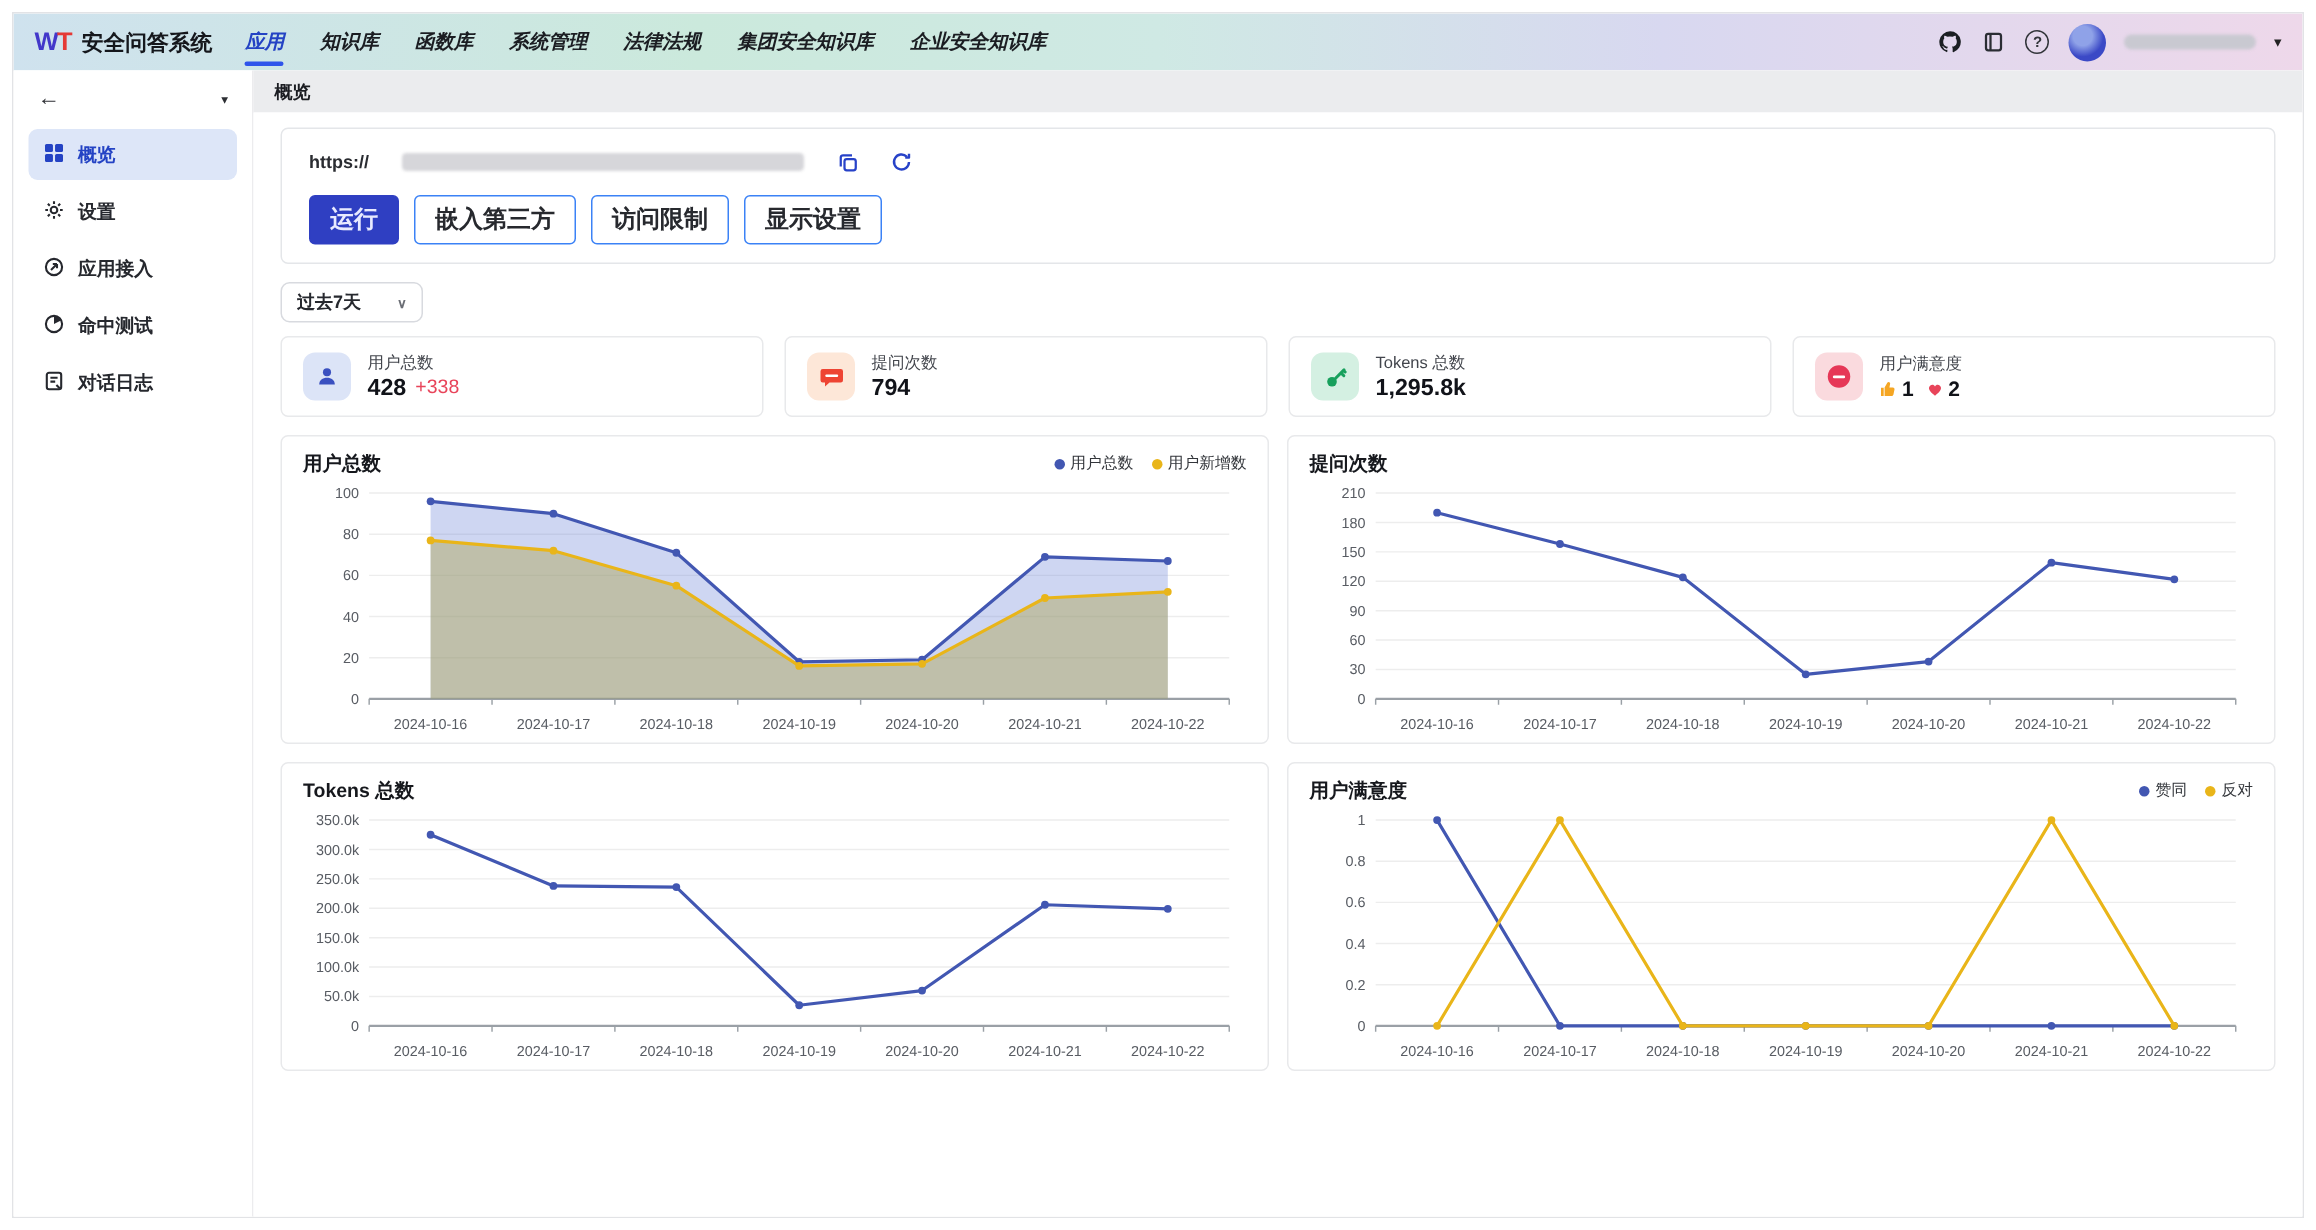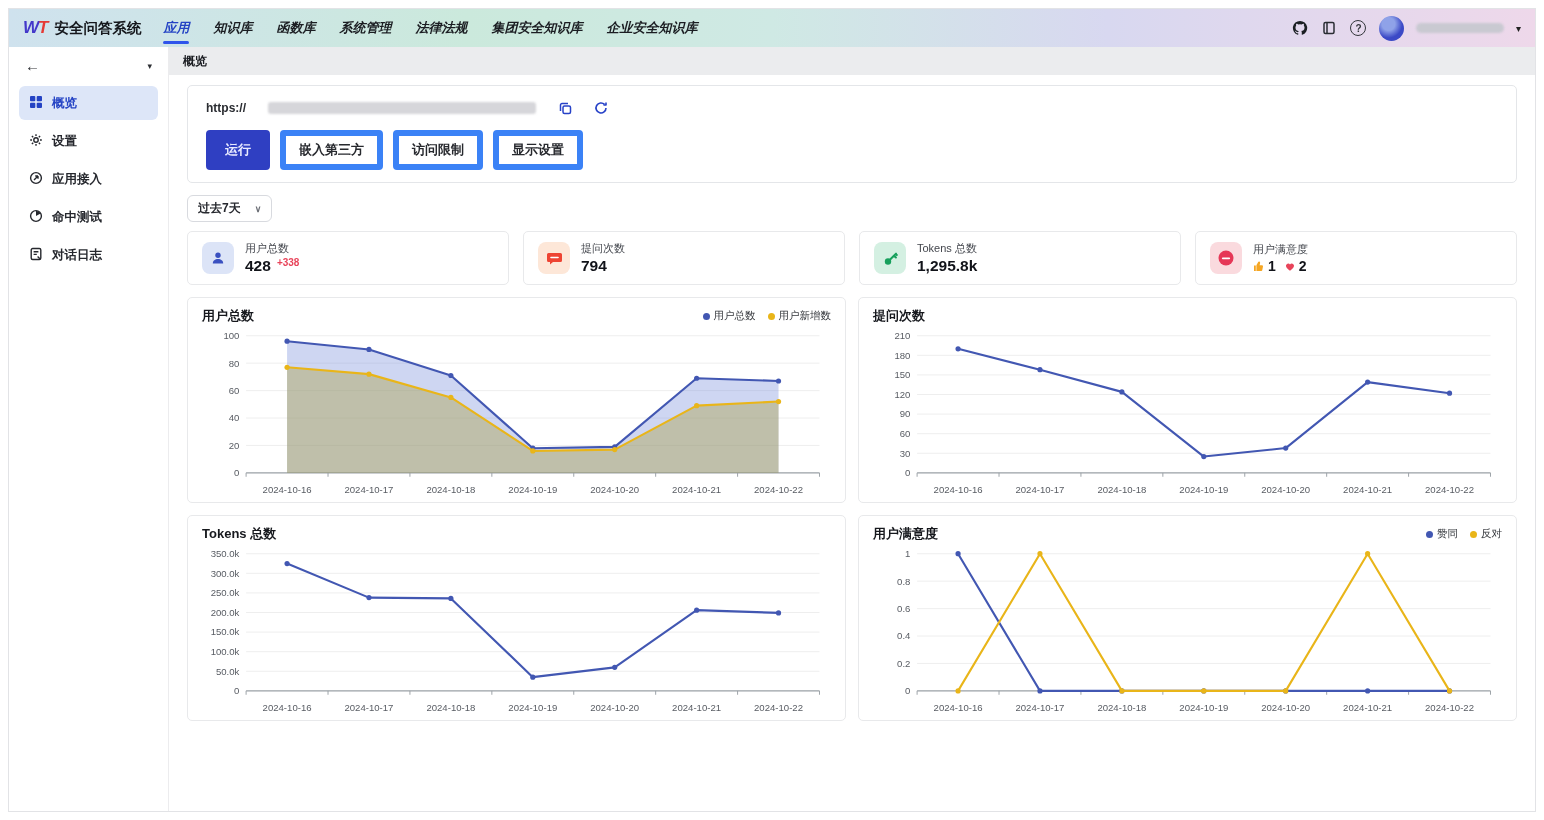--- a/index.html
+++ b/index.html
@@ -2,21 +2,21 @@
 <html><head>
 <meta charset="utf-8">
 <style>
   * { margin:0; padding:0; box-sizing:border-box; }
   html,body { width:1544px; height:820px; background:#fff; font-family:"Liberation Sans", sans-serif; }
   .app { position:absolute; left:8px; top:8px; width:1528px; height:804px; border:1px solid #e2e3e6; overflow:hidden; background:#fff; }
 
   
   .navbar { height:38px; display:flex; align-items:center; padding:0 14px;
     background:linear-gradient(90deg,#cfe2ee 0%,#cbe9dc 30%,#cfe9e4 50%,#d8d8f0 72%,#eed8ea 100%); }
-  .logo { font-size:17px; font-weight:bold; font-style:italic; letter-spacing:-1px; cursor:pointer; }
+  .logo { font-size:17px; font-weight:bold; letter-spacing:-1px; cursor:pointer; }
   .logo .w { color:#4338ca; } .logo .t { color:#e53935; }
   .brand { font-size:14.5px; font-weight:bold; color:#15171c; margin-left:7px; cursor:pointer; }
   .nav-items { display:flex; align-items:center; margin-left:22px; gap:24px; height:100%; }
   .nav-item { font-size:13px; font-weight:bold; color:#1b1d22; cursor:pointer; position:relative; height:100%; display:flex; align-items:center;font-style:italic; }
   .nav-item.active { color:#2443c4; }
   .nav-item.active::after { content:""; position:absolute; left:50%; transform:translateX(-50%); bottom:3px; width:26px; height:3px; border-radius:2px; background:#2f54eb; }
   .nav-right { margin-left:auto; display:flex; align-items:center; gap:12px; }
   .nav-icon { width:17px; height:17px; display:flex; align-items:center; justify-content:center; cursor:pointer; color:#24292e; }
   .help-circle { width:16px; height:16px; border:1.4px solid #33363b; border-radius:50%; font-size:10px; font-weight:bold; color:#33363b; display:flex; align-items:center; justify-content:center; }
   .avatar { width:25px; height:25px; border-radius:50%; background:radial-gradient(circle at 38% 32%, #8fa2e8 0 28%, #3b49c6 60%); cursor:pointer; }
@@ -49,41 +49,41 @@
   .info-cols { display:flex; }
   .col-left { width:52%; } .col-right { width:48%; }
   .field-label { font-size:12px; color:#43464d; display:flex; align-items:center; gap:8px; height:18px; }
   .toggle { width:34px; height:17px; border-radius:9px; background:#2742c8; position:relative; cursor:pointer; flex-shrink:0; }
   .toggle::after { content:""; position:absolute; right:2px; top:2px; width:13px; height:13px; border-radius:50%; background:#fff; }
   .url-row { display:flex; align-items:center; gap:22px; height:20px; margin-top:2px; }
   .url-prefix { font-size:12px; font-weight:bold; color:#2a2c31; }
   .url-blur { width:268px; height:12px; border-radius:3px; background:#d6d6da; filter:blur(1.2px); }
   .mini-icon { width:14px; height:14px; color:#2742c8; cursor:pointer; display:flex; align-items:center; justify-content:center; }
   .btn-row { display:flex; align-items:center; gap:10px; margin-top:12px; }
-  .btn { font-size:13px; border-radius:4px; padding:5px 13px; cursor:pointer; border:6px solid #3b82f6; background:#fff; color:#27292e; font-weight:bold; }
+  .btn { font-size:16px; border-radius:4px; padding:5px 13px; cursor:pointer; border:1px solid #3b82f6; background:#fff; color:#27292e; font-weight:bold; }
   .btn.primary { background:#2f3fc2; border-color:#2f3fc2; color:#e8eaff; }
   .api-line1 { display:flex; align-items:center; gap:6px; margin-top:3px; height:15px; }
   .redact-gray { width:72px; height:12px; background:#9d9ea6; border-radius:2px; filter:blur(1.2px); }
   .redact-purple { width:255px; height:12px; background:#7d6fd6; opacity:.75; border-radius:2px; filter:blur(1.5px); }
   .api-line2 { display:flex; align-items:center; gap:5px; margin-top:4px; }
   .redact-pink { width:615px; height:20px; background:#f0486e; border-radius:10px; display:flex; align-items:center; padding:0 10px; }
   .redact-inner { width:100%; height:10px; background:#bfaeb4; border-radius:3px; filter:blur(1.5px); }
   .api-key-btn { margin-top:9px; display:inline-block; }
 
   
   .stats-sec { margin-top:12px; }
-  .range-select { display:inline-flex; align-items:center; gap:14px; border:1px solid #d8dadf; border-radius:6px; padding:4px 10px; font-size:12px; font-weight:bold; color:#26282e; cursor:pointer; margin-bottom:9px; }
+  .range-select { display:inline-flex; align-items:center; gap:24px; border:1px solid #d8dadf; border-radius:6px; padding:4px 10px; font-size:12px; font-weight:bold; color:#26282e; cursor:pointer; margin-bottom:9px; }
   .range-caret { font-size:9px; color:#6b6e75; }
   .cards { display:grid; grid-template-columns:repeat(4,1fr); gap:14px; }
   .stat-card { border:1px solid #e8e9eb; border-radius:5px; padding:9px 14px; display:flex; align-items:center; gap:11px; height:54px; background:#fff; }
   .stat-icon { width:32px; height:32px; border-radius:8px; display:flex; align-items:center; justify-content:center; flex-shrink:0; }
   .ic-blue { background:#dce4f7; } .ic-orange { background:#fde7d8; } .ic-green { background:#d4f0e2; } .ic-pink { background:#fadade; }
   .stat-label { font-size:11px; color:#43464d; }
   .stat-value { font-size:15.5px; font-weight:bold; color:#111319; display:flex; align-items:flex-start; gap:6px; margin-top:1px; }
-  .stat-delta { font-size:10px; font-weight:bold; color:#e8445a; }
+  .stat-delta { font-size:13px; font-weight:normal; color:#e8445a; }
   .sat-vals { display:flex; align-items:center; gap:8px; margin-top:1px; font-size:14px; font-weight:bold; color:#111319; }
   .sat-item { display:flex; align-items:center; gap:3px; }
 
   
   .charts { margin-top:12px; display:grid; grid-template-columns:1fr 1fr; gap:12px; }
   .chart-card { border:1px solid #e8e9eb; border-radius:5px; padding:8px 14px 4px 14px; background:#fff; }
   .chart-head { display:flex; align-items:center; justify-content:space-between; height:20px; margin-bottom:2px; }
   .chart-title { font-size:13px; font-weight:bold; color:#16181d; }
   .legend { display:flex; align-items:center; gap:12px; }
   .legend-item { display:flex; align-items:center; gap:4px; font-size:10.5px; color:#33363b; cursor:pointer; }

